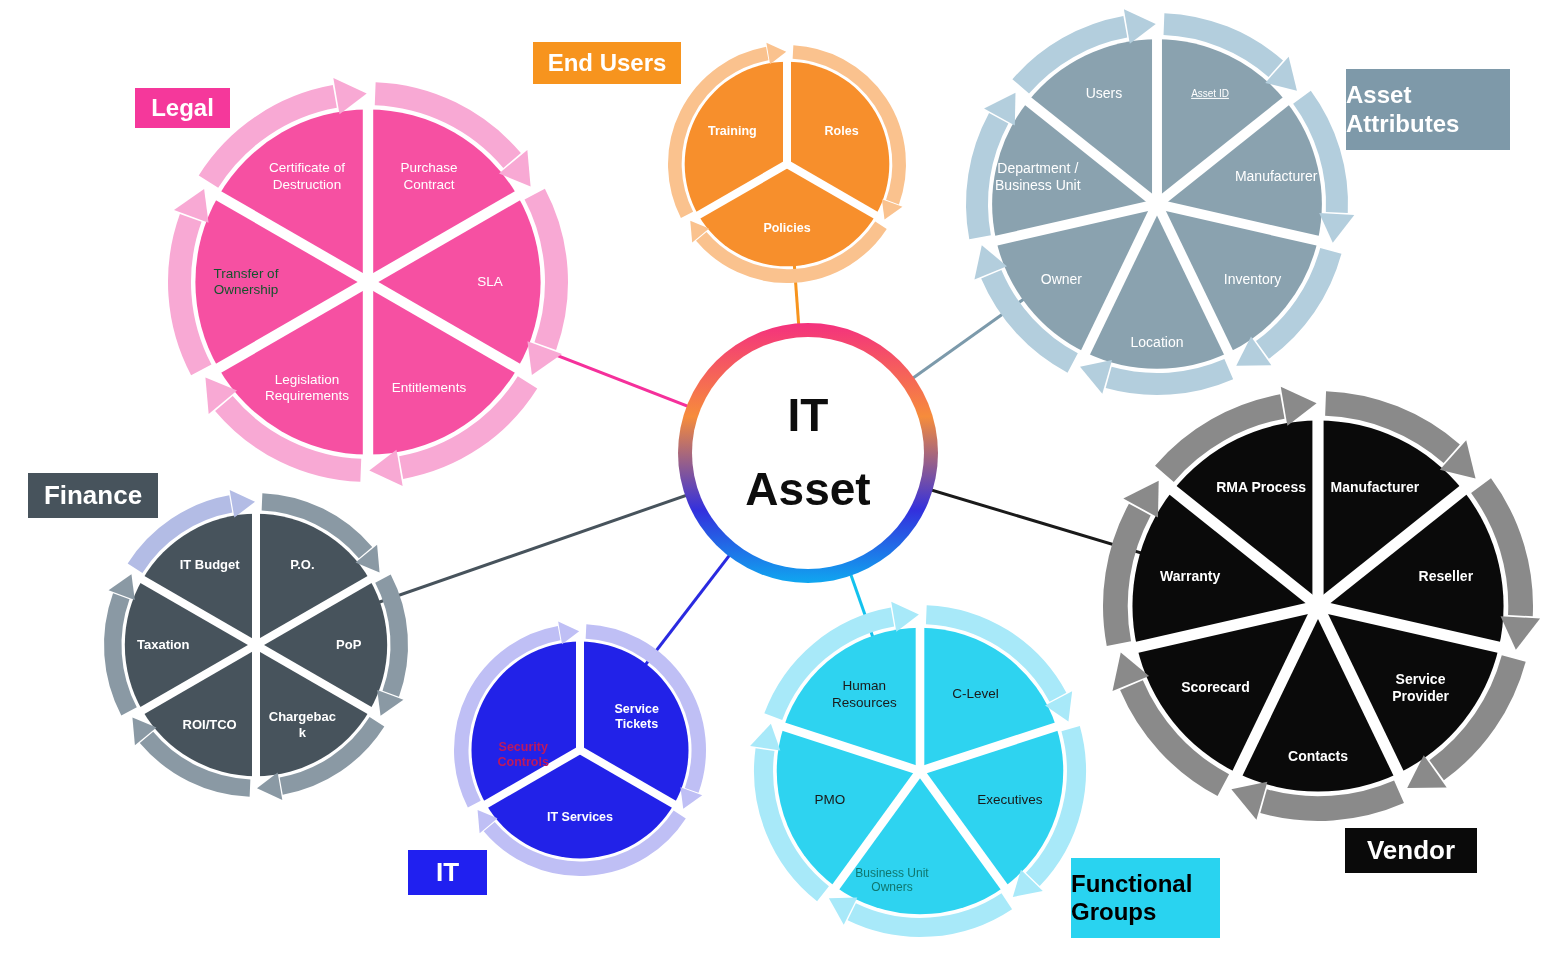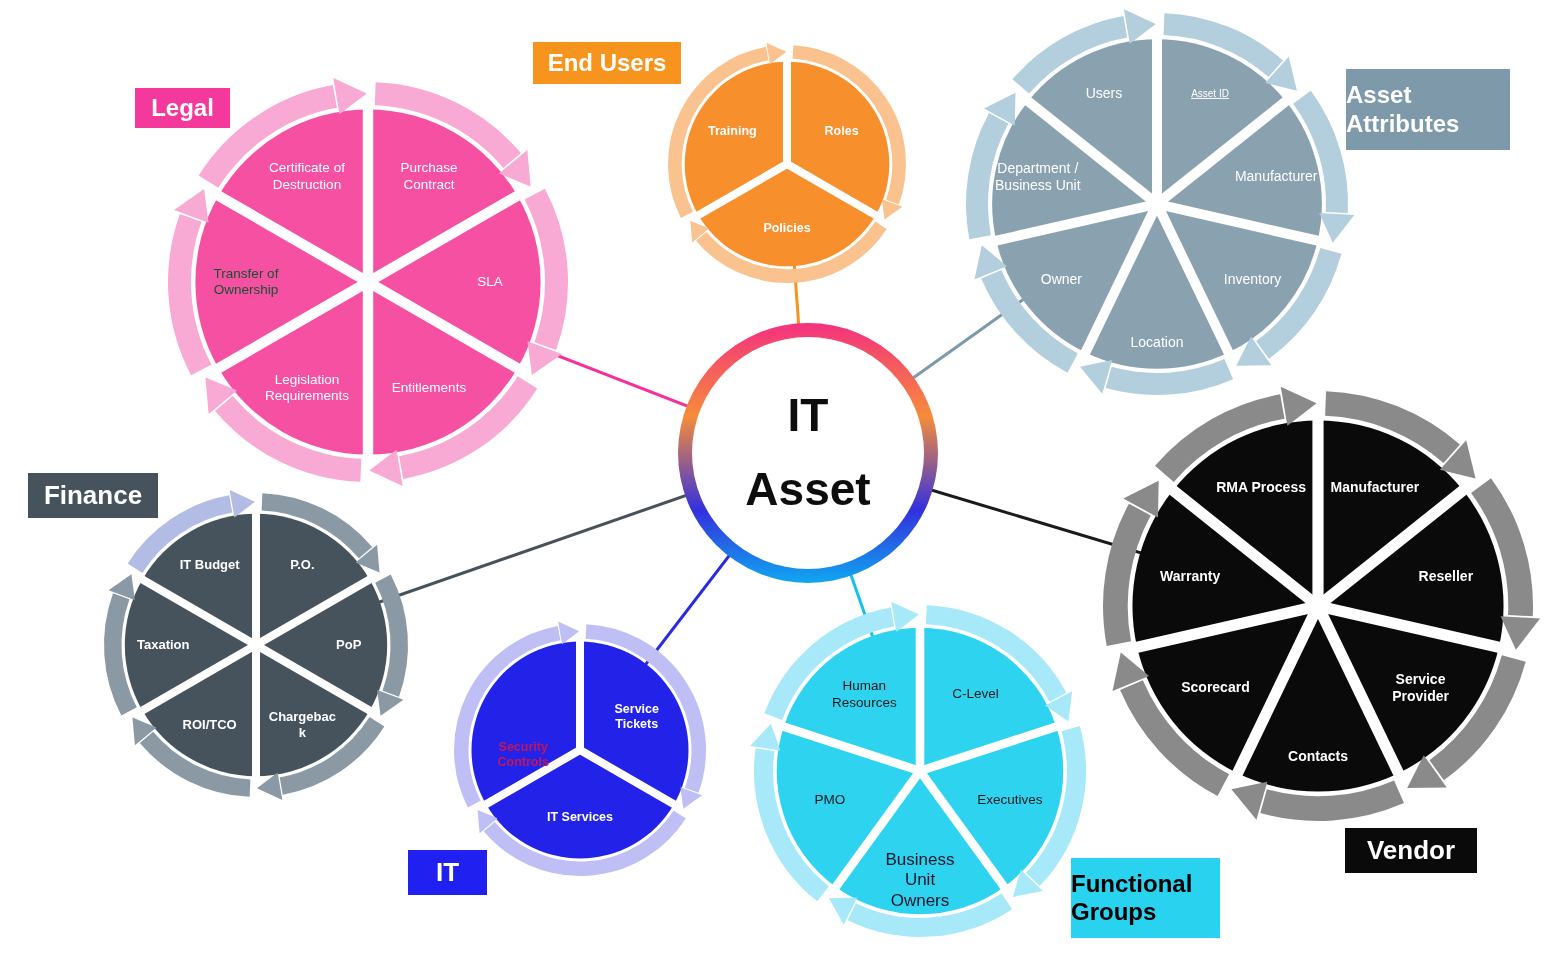--- a/index.html
+++ b/index.html
@@ -203,21 +203,21 @@
       <path d="M 33.27490456656713 125.68689481303778 A 156.455 156.455 0 0 1 152.46126225068957 25.987711697492443" fill="none" stroke="#A8E9F9" stroke-width="19.09"></path>
       <polygon points="151.2494663652131,10.696812361033835 156.36314271978128,40.8097041208886 178.90774692008245,23.548812697987444" fill="#A8E9F9"></polygon>
       <line x1="180" y1="180" x2="180" y2="35.74199999999999" stroke="#ffffff" stroke-width="8.632"></line>
       <line x1="180" y1="180" x2="317.1975109277063" y2="135.42182642545882" stroke="#ffffff" stroke-width="8.632"></line>
       <line x1="180" y1="180" x2="264.7927249252076" y2="296.7071735745412" stroke="#ffffff" stroke-width="8.632"></line>
       <line x1="180" y1="180" x2="95.20727507479242" y2="296.7071735745412" stroke="#ffffff" stroke-width="8.632"></line>
       <line x1="180" y1="180" x2="42.802489072293724" y2="135.42182642545885" stroke="#ffffff" stroke-width="8.632"></line>
     </svg>
     <div class="seg-label" style="left: 975.616px; top: 694.451px; width: 80px; font-size: 13.5px; color: rgb(26, 26, 26); font-weight: 400;">C-Level</div>
     <div class="seg-label" style="left: 1009.99px; top: 800.239px; width: 80px; font-size: 13.5px; color: rgb(26, 26, 26); font-weight: 400;">Executives</div>
-    <div class="seg-label" style="left: 920px; top: 880.56px; width: 80px; font-size: 17px; color: #0f172a; font-weight: 400;">Business Unit Owners</div>
+    <div class="seg-label" style="left: 892px; top: 880.56px; width: 80px; font-size: 12px; color: #0f766e; font-weight: 400;">Business Unit Owners</div>
     <div class="seg-label" style="left: 830.011px; top: 800.239px; width: 80px; font-size: 13.5px; color: rgb(26, 26, 26); font-weight: 400;">PMO</div>
     <div class="seg-label" style="left: 864.384px; top: 694.451px; width: 80px; font-size: 13.5px; color: rgb(26, 26, 26); font-weight: 400;">Human Resources</div>
     <div class="badge" style="left: 1071px; top: 858px; width: 149px; height: 80px; font-size: 24px; background: rgb(41, 211, 240); color: rgb(0, 0, 0);">Functional Groups</div>
     <svg width="458" height="458" viewBox="0 0 458 458" class="wheel" style="left: 1089px; top: 377px;">
       <path d="M 229 229 L 229 43.454999999999984 A 185.54500000000002 185.54500000000002 0 0 1 374.0649224145306 113.31458471412127 Z" fill="#0A0A0A"></path>
       <path d="M 229 229 L 374.0649224145306 113.31458471412127 A 185.54500000000002 185.54500000000002 0 0 1 409.8929994657765 270.28764669092436 Z" fill="#0A0A0A"></path>
       <path d="M 229 229 L 409.8929994657765 270.28764669092436 A 185.54500000000002 185.54500000000002 0 0 1 309.50495837456737 396.17026859495434 Z" fill="#0A0A0A"></path>
       <path d="M 229 229 L 309.50495837456737 396.17026859495434 A 185.54500000000002 185.54500000000002 0 0 1 148.4950416254327 396.17026859495434 Z" fill="#0A0A0A"></path>
       <path d="M 229 229 L 148.4950416254327 396.17026859495434 A 185.54500000000002 185.54500000000002 0 0 1 48.10700053422349 270.28764669092425 Z" fill="#0A0A0A"></path>
       <path d="M 229 229 L 48.10700053422349 270.28764669092425 A 185.54500000000002 185.54500000000002 0 0 1 83.93507758546949 113.31458471412118 Z" fill="#0A0A0A"></path>

